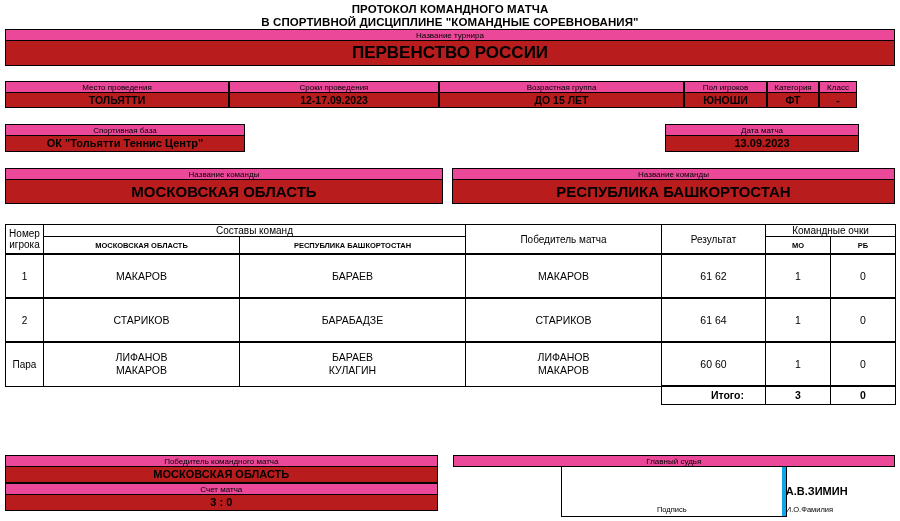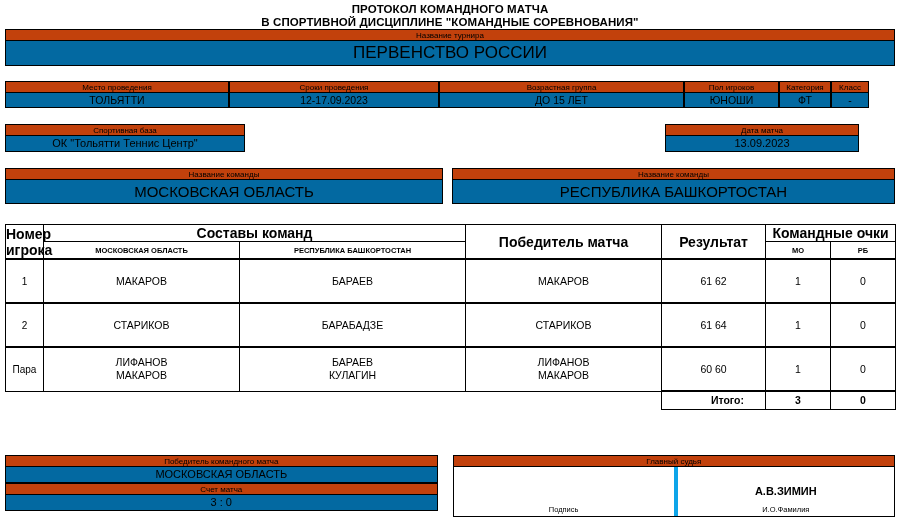--- a/index.html
+++ b/index.html
@@ -9,38 +9,38 @@
   }
   body {
     width: 900px;
     height: 521px;
     font-family: "Liberation Sans", sans-serif;
     color: #000000;
     position: relative;
     overflow: hidden;
   }
   .lbl {
-    background: #c2410c;
+    background: #ec4899;
     font-size: 8px;
     text-align: center;
     line-height: 11px;
     height: 12px;
     border: 1px solid #000;
     box-sizing: border-box;
     overflow: hidden;
     white-space: nowrap;
   }
   .val {
     font-size: 11px;
-    font-weight: normal;
+    font-weight: bold;
     text-align: center;
     border: 1px solid #000;
     border-top: none;
     box-sizing: border-box;
-    background: #0369a1;
+    background: #b91c1c;
     overflow: hidden;
     white-space: nowrap;
   }
 
   
   #doc-title {
     position: absolute;
     left: 0; top: 3px; width: 900px;
     text-align: center;
     font-size: 11.5px;
@@ -73,21 +73,21 @@
   #info-strip .col .lbl { width: 100%; }
   #info-strip .col .val {
     width: 100%;
     height: 15px;
     line-height: 14px;
     font-size: 10.5px;
   }
   .c-venue { width: 224px; }
   .c-dates { width: 210px; }
   .c-age   { width: 245px; }
-  .c-gender{ width: 95px; justify-content: space-between; }
+  .c-gender{ width: 83px; justify-content: space-between; }
   .c-cat   { width: 52px; }
   .c-class { width: 38px; }
 
   
   #base-block {
     position: absolute;
     left: 5px; top: 124px; width: 240px;
   }
   #date-block {
     position: absolute;
@@ -127,22 +127,22 @@
     table-layout: fixed;
   }
   #match-table th, #match-table td {
     border: 1px solid #000;
     text-align: center;
     vertical-align: middle;
     background: #fff;
     padding: 0;
   }
   #match-table th {
-    font-size: 14px;
-    font-weight: bold;
+    font-size: 10px;
+    font-weight: normal;
   }
   #match-table th.sub {
     font-size: 7.5px;
     font-weight: bold;
     height: 16px;
   }
   #match-table td {
     font-size: 10.5px;
     height: 42px;
     line-height: 13px;
@@ -184,20 +184,21 @@
     width: 100%;
     height: 16px;
     line-height: 15px;
     font-size: 11px;
   }
   #footer-right {
     width: 450px;
     margin-left: 15px;
     display: flex;
     flex-direction: column;
+    align-items: center;
   }
   #footer-right .lbl { width: 100%; }
   #footer-right .judge-body {
     display: flex;
     border: 1px solid #000;
     border-top: none;
     box-sizing: border-box;
     height: 50px;
   }
   .sig-cell {

